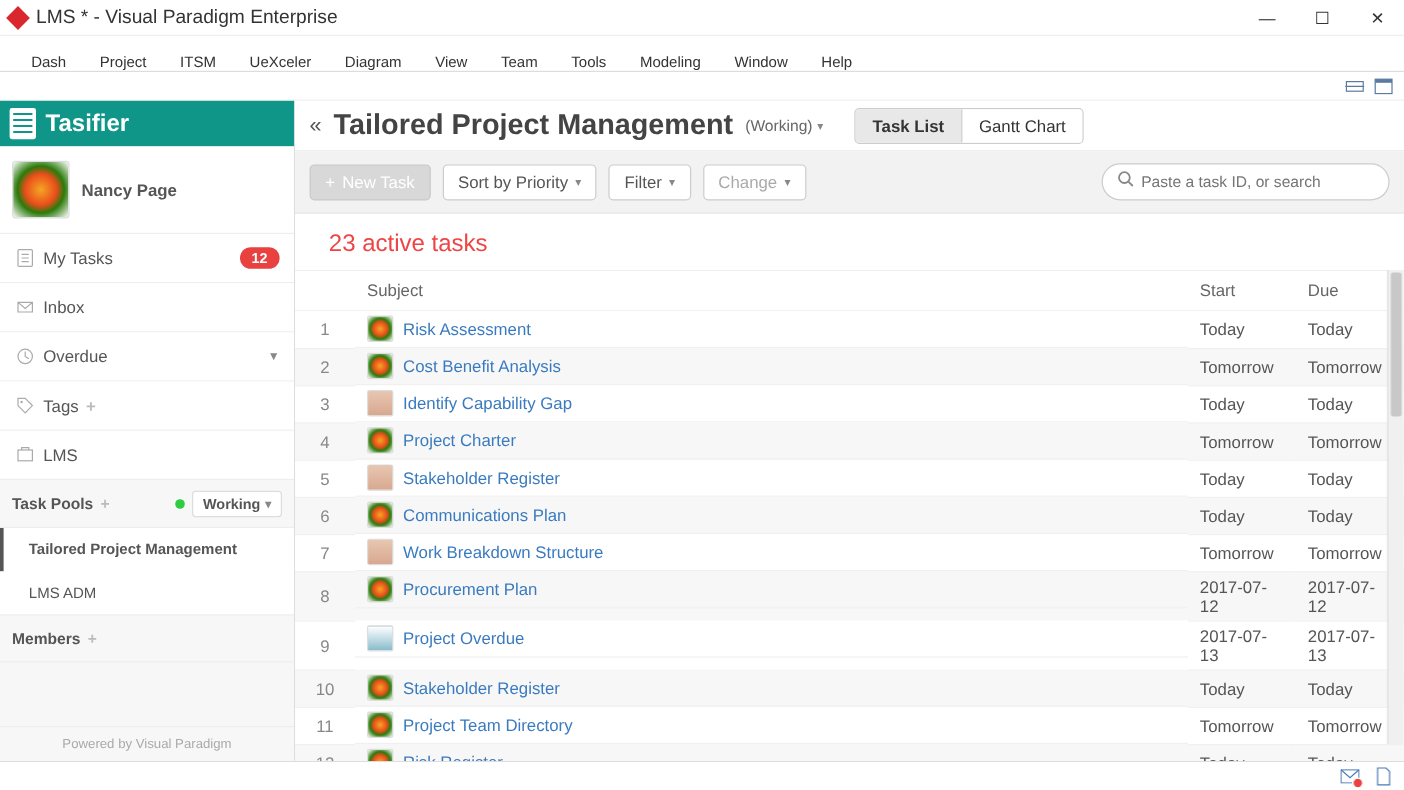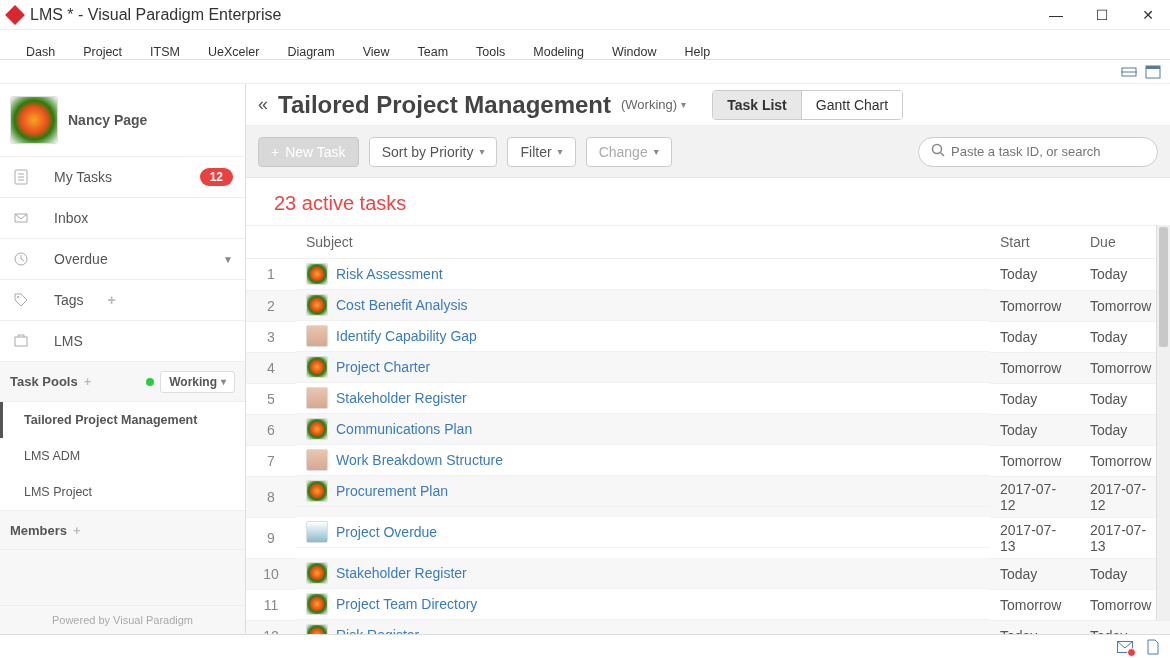--- a/index.html
+++ b/index.html
@@ -17,21 +17,21 @@
 .sidebar { width: 246px; background: #f7f7f7; border-right: 1px solid #ddd; display: flex; flex-direction: column; }
 .brand { background: #0f9688; color: #fff; height: 38px; display: flex; align-items: center; padding: 0 8px; gap: 8px; font-size: 20px; font-weight: bold; }
 .brand .brand-icon { width: 22px; height: 26px; background: #fff; border-radius: 2px; position: relative; }
 .brand .brand-icon::before { content:''; position:absolute; top:4px; left:3px; right:3px; bottom:4px; background: repeating-linear-gradient(#0f9688, #0f9688 2px, #fff 2px, #fff 5px);}
 .user-row { display: flex; align-items: center; gap: 10px; padding: 12px 10px; border-bottom: 1px solid #eee; background:#fff;}
 .avatar { width: 48px; height: 48px; border-radius: 3px; background: radial-gradient(circle at 50% 50%, #f5a623 0%, #e94e1b 40%, #2b7a0b 60%, #fff 100%); border: 1px solid #ddd;}
 .avatar.sm { width: 22px; height: 22px; border-radius: 2px;}
 .avatar.face { background: linear-gradient(#e8c6b0,#d8a890); }
 .avatar.kid { background: linear-gradient(#fff,#8bc); }
 .user-row .uname { font-size: 14px; font-weight: 600; color: #555; }
-.side-item { height: 41px; display: flex; align-items: center; padding: 0 12px; gap: 24px; border-bottom: 1px solid #eee; font-size: 14px; color: #555; cursor: pointer; background:#fff;}
+.side-item { height: 41px; display: flex; align-items: center; padding: 0 12px; gap: 6px; border-bottom: 1px solid #eee; font-size: 14px; color: #555; cursor: pointer; background:#fff;}
 .side-item .sicon { width: 18px; height: 18px; color: #aaa; display:flex; align-items:center; justify-content:center;}
 .side-item .spacer { flex: 1; }
 .badge { background: #e94040; color: #fff; border-radius: 10px; padding: 2px 10px; font-size: 12px; font-weight: bold; }
 .chev { color: #888; font-size: 10px;}
 .plus { color: #bbb; font-weight: bold; }
 .pool-header { height: 40px; display: flex; align-items: center; padding: 0 10px; gap: 6px; font-size: 13px; font-weight: 600; color: #555; border-bottom: 1px solid #eee; background:#f7f7f7;}
 .pool-header .spacer { flex: 1; }
 .status-dot { width: 8px; height: 8px; background: #2ecc40; border-radius: 50%; }
 .working-chip { border: 1px solid #ddd; background:#fff; border-radius: 3px; padding: 3px 8px; font-size: 12px; color:#555; display:flex; align-items:center; gap:4px;}
 .pool-list { background:#fff; }
@@ -110,20 +110,24 @@
     <svg width="16" height="14" viewBox="0 0 16 14">
         <rect x="1" y="1" width="14" height="12" fill="none" stroke="#5a7aa0"></rect>
         <rect x="1" y="1" width="14" height="3" fill="#5a7aa0"></rect>
       </svg>
   </div>
 </div>
 
 <div class="body">
 
   <div class="sidebar">
+    <div class="brand">
+      <div class="brand-icon"></div>
+      <span>Tasifier</span>
+    </div>
     <div class="user-row">
       <div class="avatar"></div>
       <div class="uname">Nancy Page</div>
     </div>
 
     <div class="side-item">
       <span class="sicon">
         <svg width="16" height="16" viewBox="0 0 16 16">
             <rect x="2" y="1" width="12" height="14" rx="1" fill="none" stroke="#aaa"></rect>
             <line x1="5" y1="5" x2="11" y2="5" stroke="#aaa"></line>
@@ -183,23 +187,20 @@
         <span>Working</span>
         <span class="chev">▾</span>
       </span>
     </div>
     <div class="pool-list">
       <div class="pool-item active">
           <span>Tailored Project Management</span>
         </div>
       <div class="pool-item">
           <span>LMS ADM</span>
-        </div>
-      <div class="pool-item">
-          <span>LMS Project</span>
         </div>
     </div>
 
     <div class="members-header">
       <span>Members</span>
       <span class="plus">+</span>
     </div>
 
     <div class="sidebar-footer">Powered by Visual Paradigm</div>
   </div>

